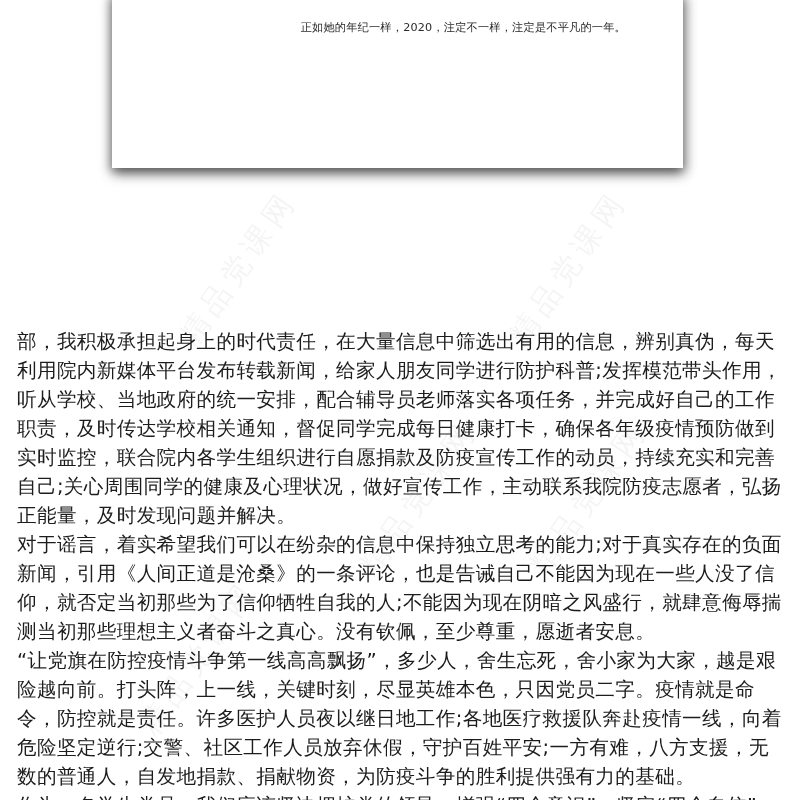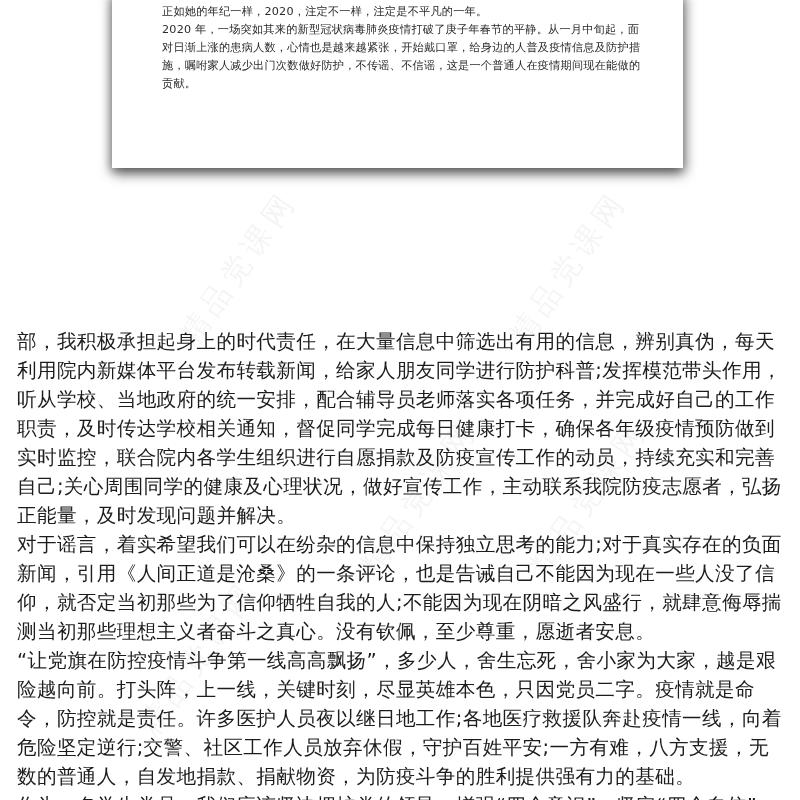--- a/index.html
+++ b/index.html
@@ -31,22 +31,23 @@
       position: absolute;
       left: 50px;
       top: 0;
       width: 480px;
       font-size: 11.2px;
       line-height: 18.1px;
       color: #2a2a2a;
       letter-spacing: 0.2px;
     }
     .card-inner p {
-      margin: 0;
+      margin: 16px;
       text-indent: 0;
+      text-align: right;
     }
     .card-inner .clip-top {
       margin-top: -7px;
     }
     
     .body-text {
       position: absolute;
       left: 17px;
       top: 327px;
       width: 770px;
@@ -73,21 +74,20 @@
       font-family: "DejaVu Sans", sans-serif;
     }
   </style>
 </head>
 <body>
 
 <div class="card">
   <div class="card-inner">
     <p class="clip-top">敬爱的党组织</p>
     <p>正如她的年纪一样，2020，注定不一样，注定是不平凡的一年。</p>
-    <p>2020 年，一场突如其来的新型冠状病毒肺炎疫情打破了庚子年春节的平静。从一月中旬起，面对日渐上涨的患病人数，心情也是越来越紧张，开始戴口罩，给身边的人普及疫情信息及防护措施，嘱咐家人减少出门次数做好防护，不传谣、不信谣，这是一个普通人在疫情期间现在能做的贡献。</p>
   </div>
 </div>
 
 <div class="watermark" style="left:170px; top:330px;">精品党课网</div>
 <div class="watermark" style="left:500px; top:330px;">精品党课网</div>
 <div class="watermark" style="left:350px; top:560px;">精品党课网</div>
 <div class="watermark" style="left:520px; top:560px;">精品党课网</div>
 <div class="watermark" style="left:130px; top:720px;">精品党课网</div>
 
 <div class="body-text">

